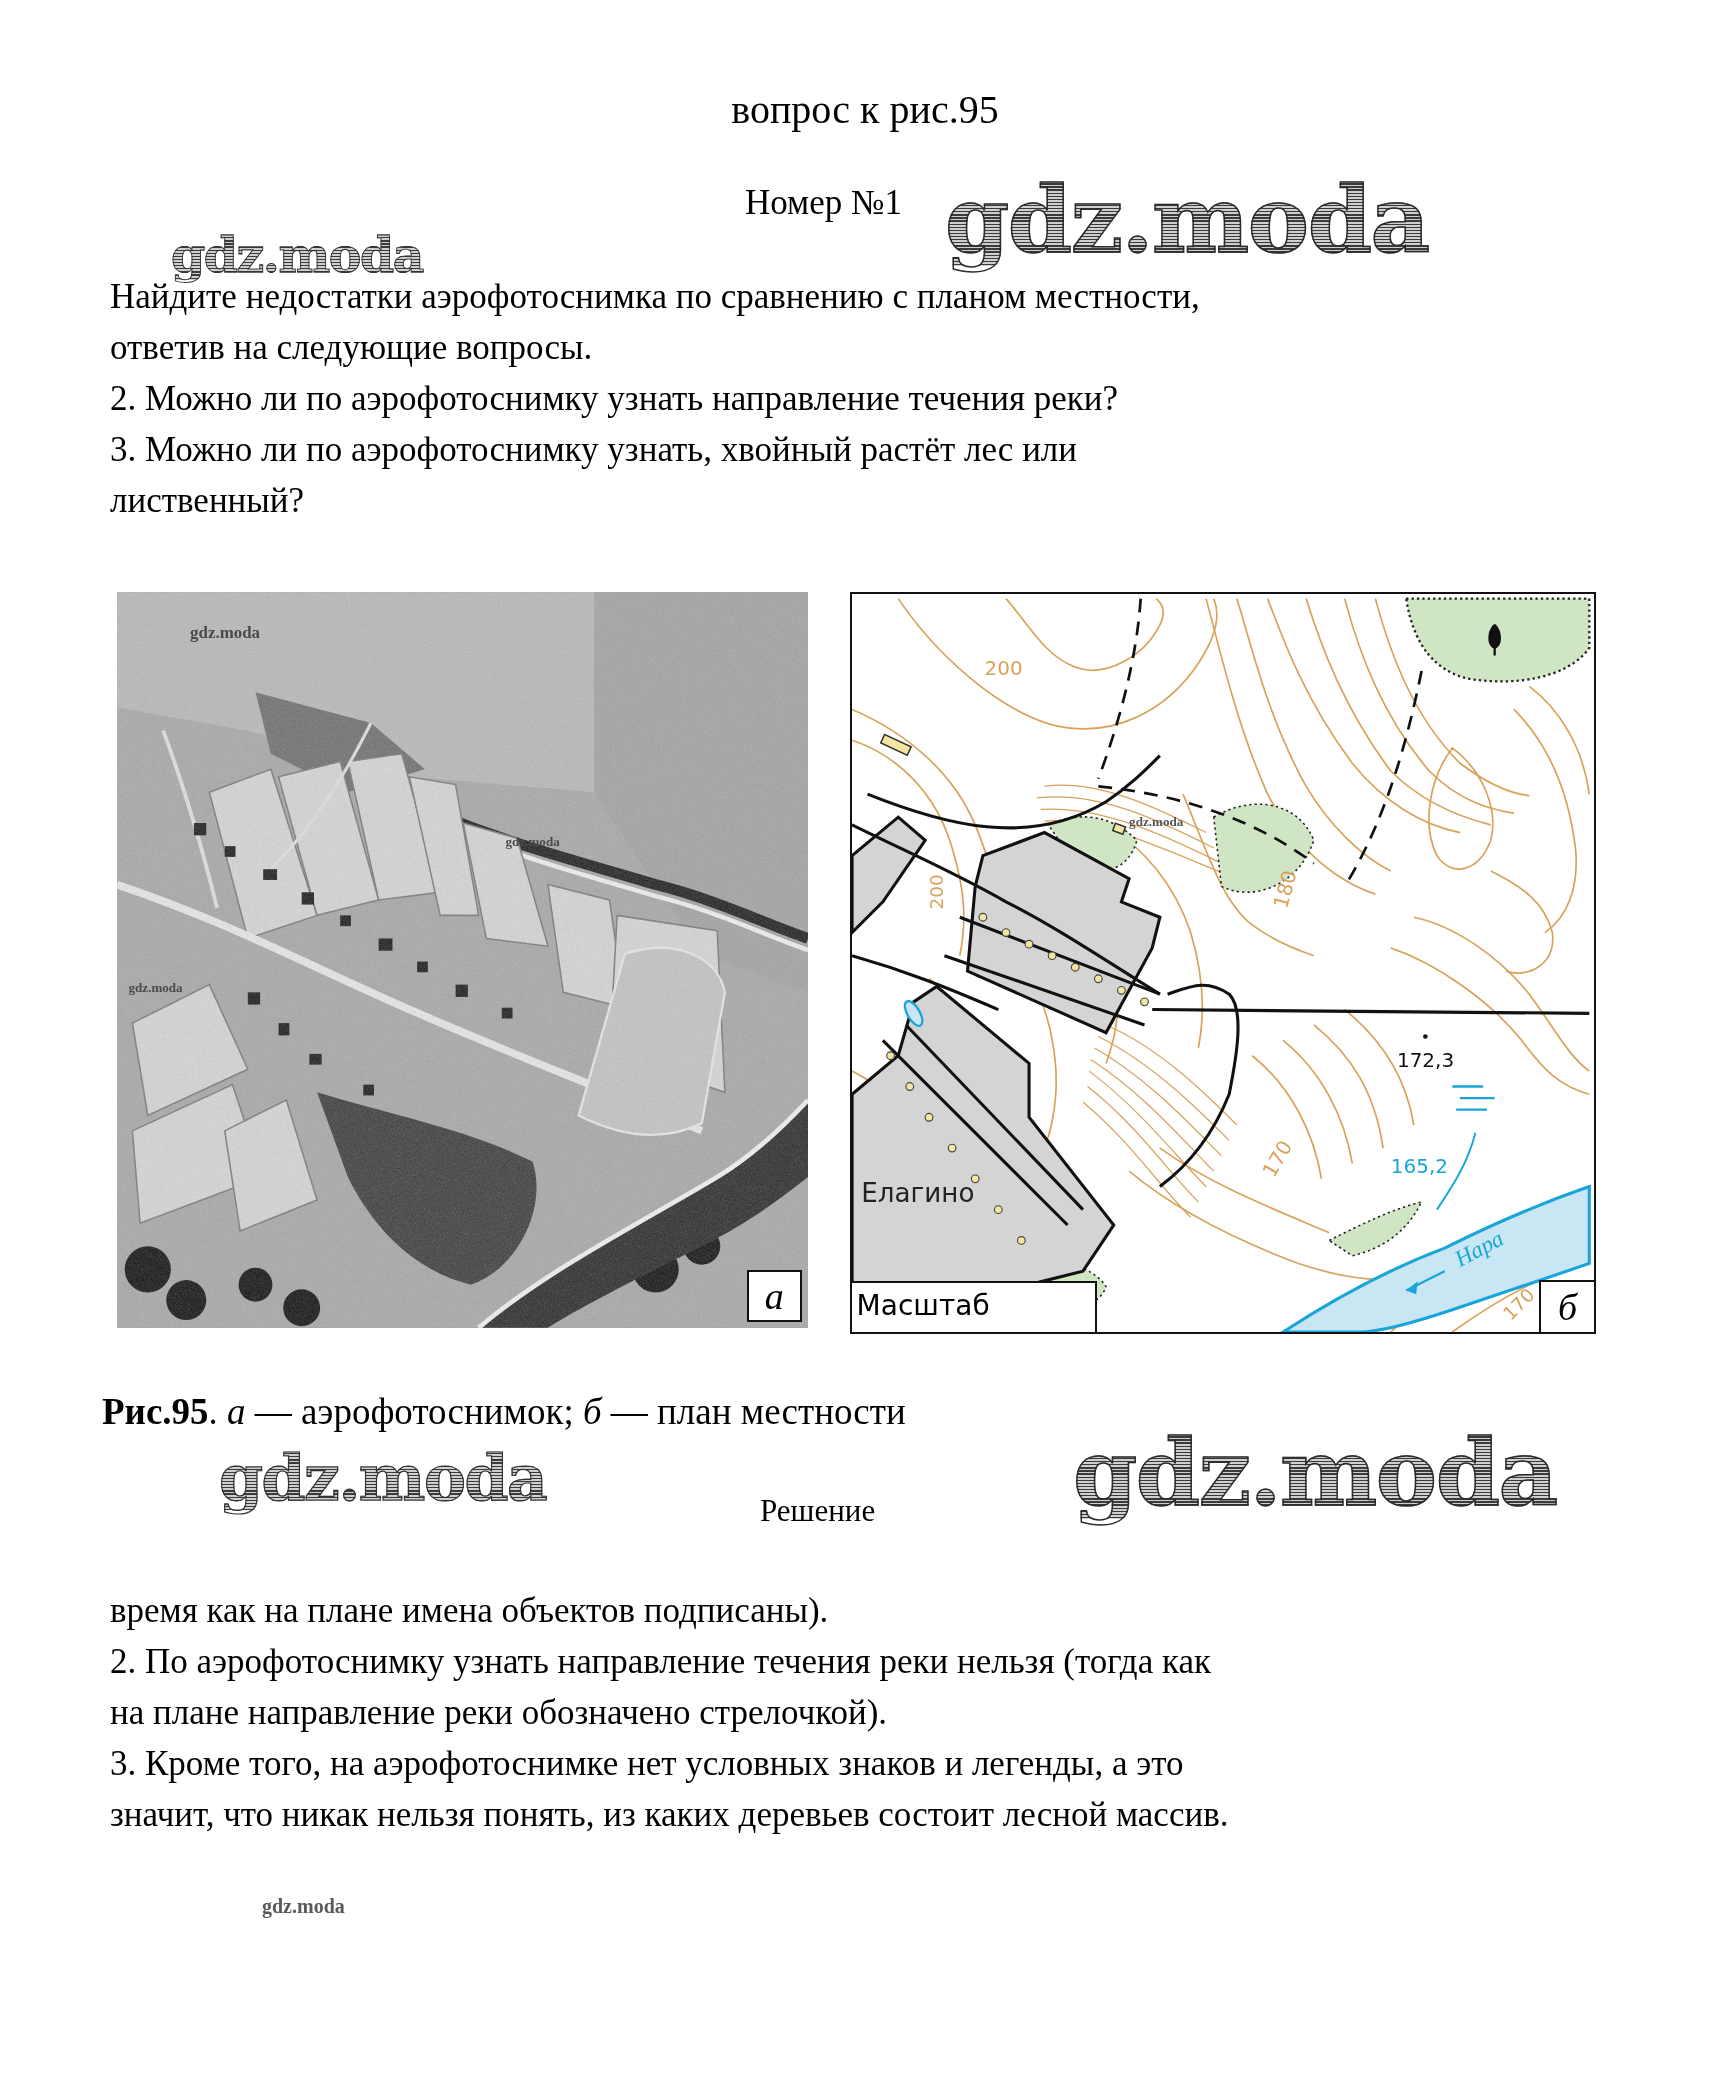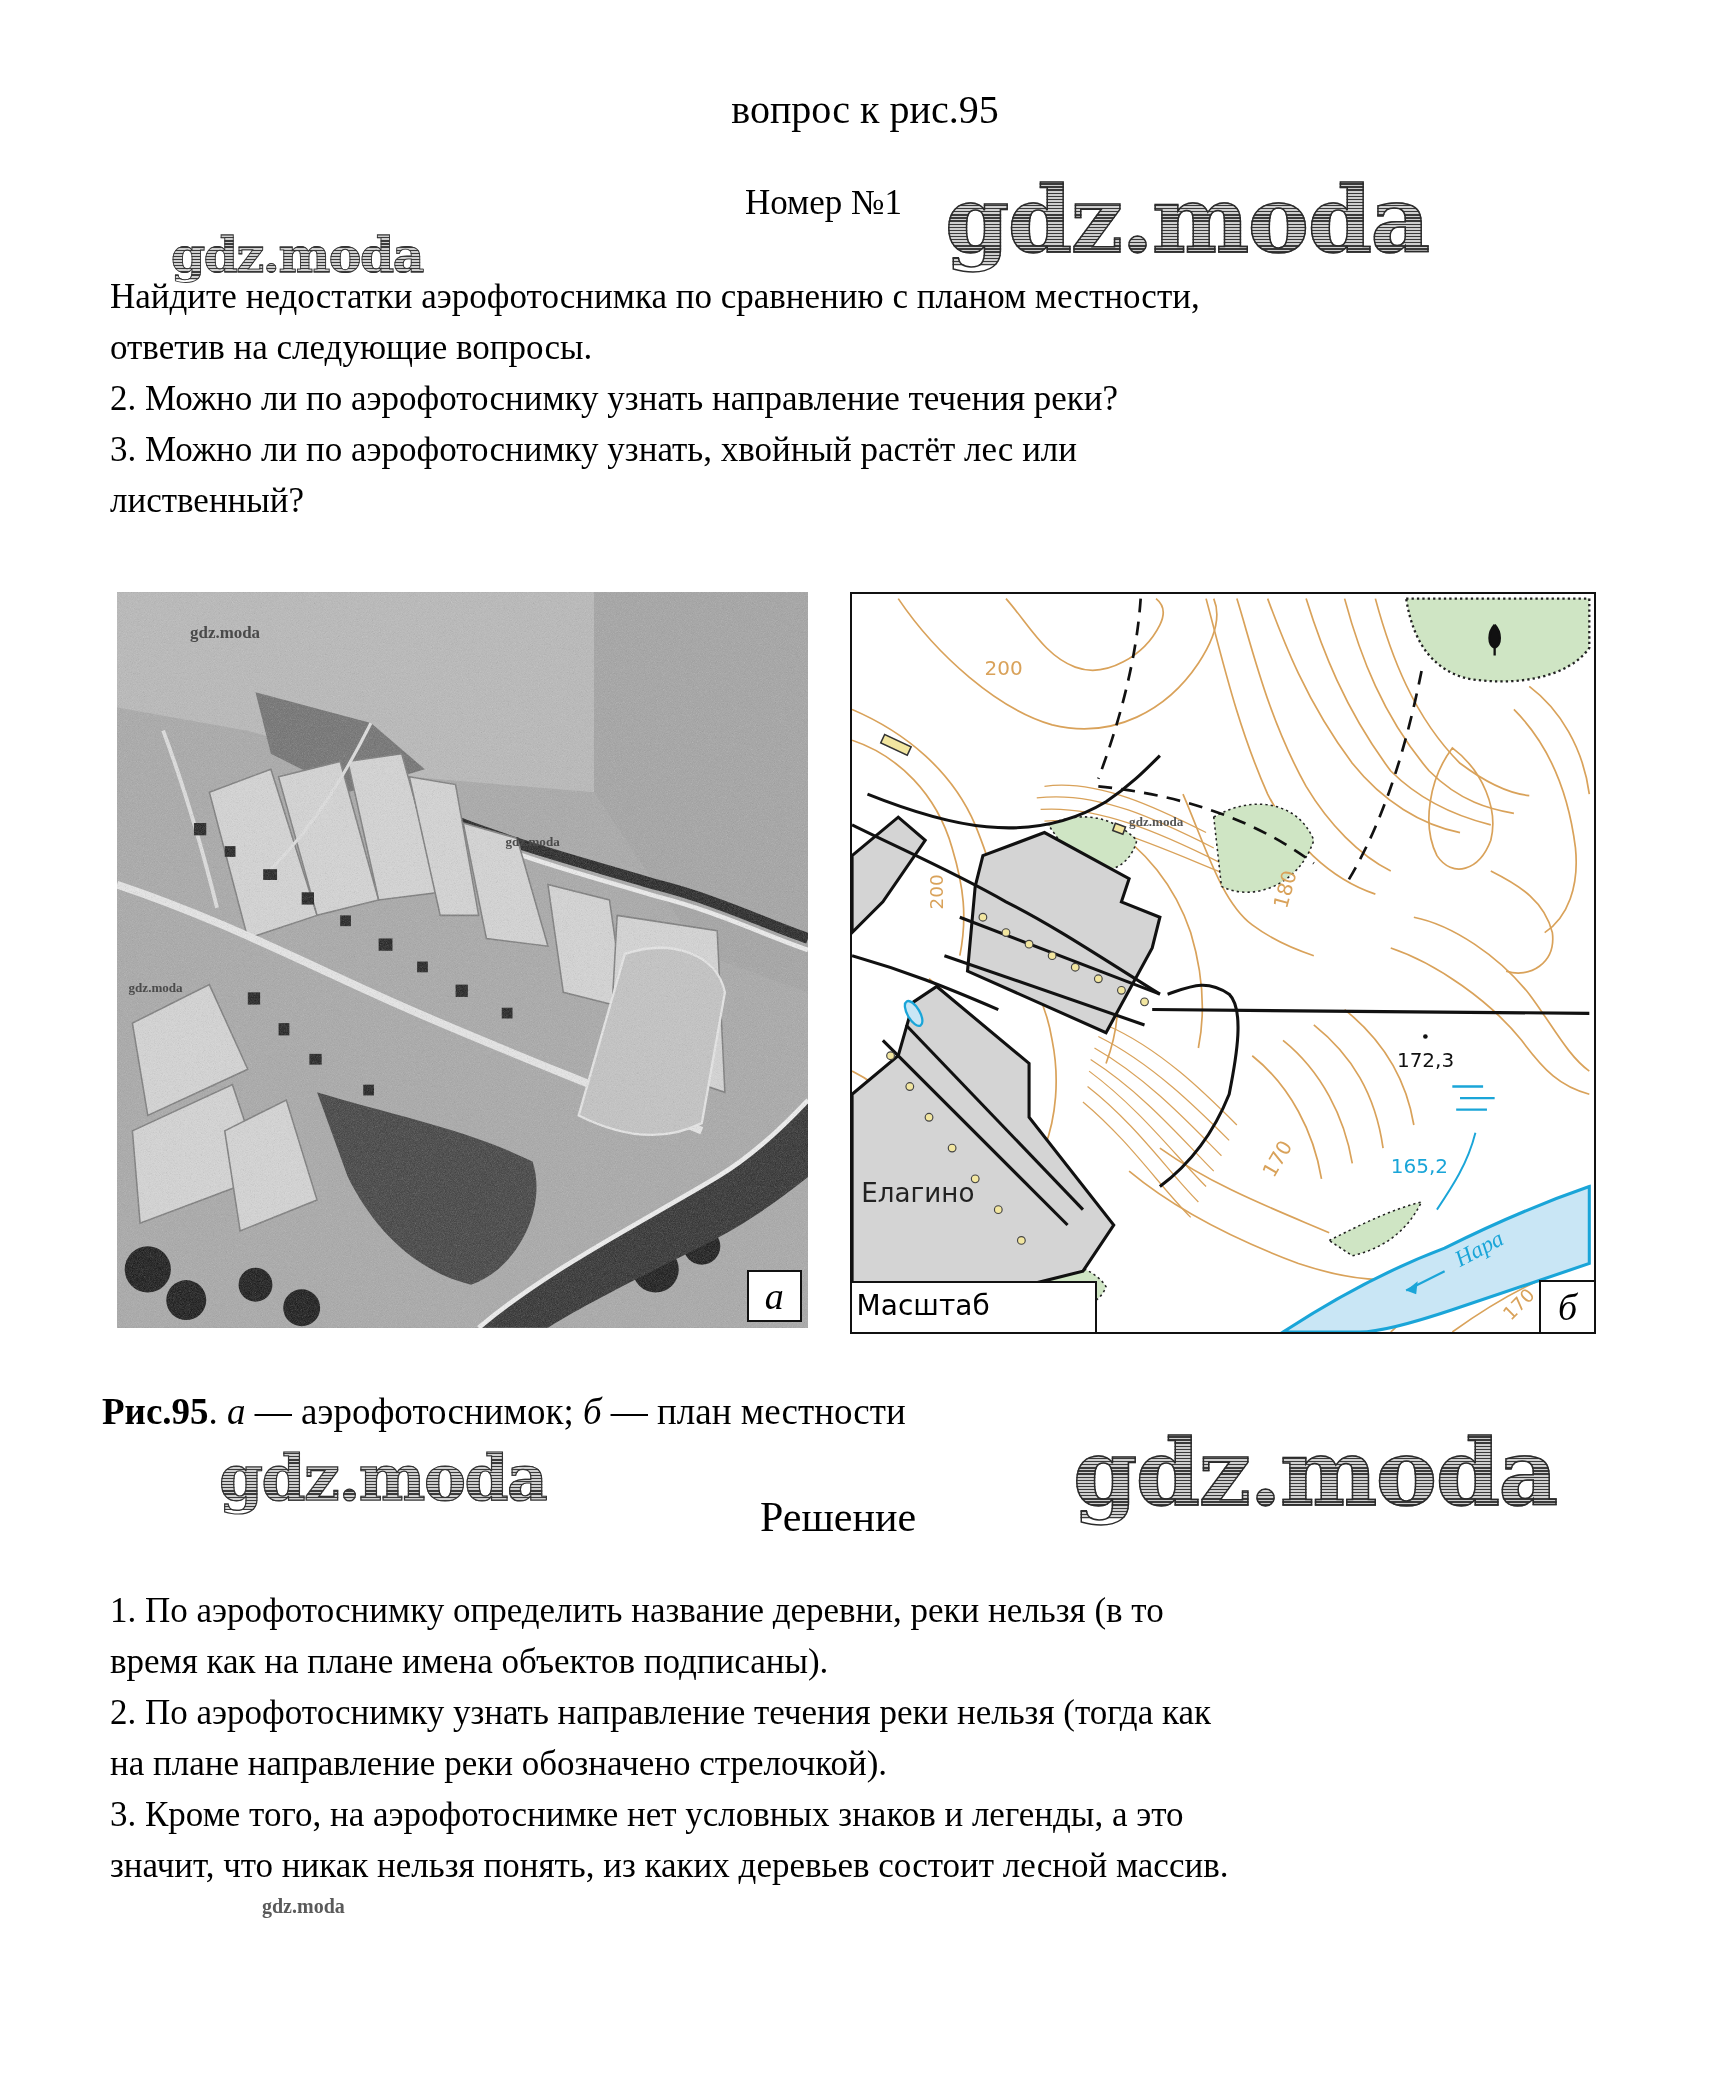--- a/index.html
+++ b/index.html
@@ -6,21 +6,21 @@
   body { width:1730px; height:2097px; position:relative; overflow:hidden;
          font-family:"Liberation Serif", "DejaVu Serif", serif; color:#000; }
   .abs { position:absolute; }
   .title { left:0; width:1730px; top:86px; text-align:center; font-size:40px; }
   .task-number { left:745px; top:183px; font-size:35px; }
   .para { left:102px; width:1539px; font-size:35px; line-height:51px;margin-left:8px; }
   .q1 { top:271px; }
   .caption { left:102px; top:1390px; font-size:37px; }
   .caption b { font-weight:bold; }
   .caption i { font-style:italic; }
-  .solution-heading { left:760px; top:1493px; font-size:42px; }
+  .solution-heading { left:760px; top:1493px; font-size:31px; }
   .sol { top:1585px; }
   .sol b { font-weight:bold; }
   .wm {
     font-family:"DejaVu Serif", "Liberation Serif", serif; font-weight:bold;
     color:transparent; letter-spacing:-1.5px;
     background: repeating-linear-gradient(180deg, #3a3a3a 0px, #3a3a3a 1.2px, #cfcfcf 1.2px, #cfcfcf 3.1px);
     -webkit-background-clip:text; background-clip:text;
     -webkit-text-stroke:1.5px #2b2b2b;
     line-height:1;
   }
@@ -273,21 +273,20 @@
 </div>
 
 <div class="abs caption"><b>Рис.95</b>. <i>а</i><span> — аэрофотоснимок; </span><i>б</i><span> — план местности</span></div>
 
 <div class="abs wm wm-mid">gdz.moda</div>
 <div class="abs wm wm-big2">gdz.moda</div>
 
 <div class="abs solution-heading">Решение</div>
 
 <div class="abs para sol">
-  <div>1. По аэрофотоснимку определить название деревни, реки нельзя (в то</div>
   <div>время как на плане имена объектов подписаны).</div>
   <div>2. По аэрофотоснимку узнать направление течения реки нельзя (тогда как</div>
   <div>на плане направление реки обозначено стрелочкой).</div>
   <div>3. Кроме того, на аэрофотоснимке нет условных знаков и легенды, а это</div>
   <div>значит, что никак нельзя понять, из каких деревьев состоит лесной массив.</div>
 </div>
 <div class="abs wm-tiny wm-tiny-sol">gdz.moda</div>
 
 
 </body></html>

